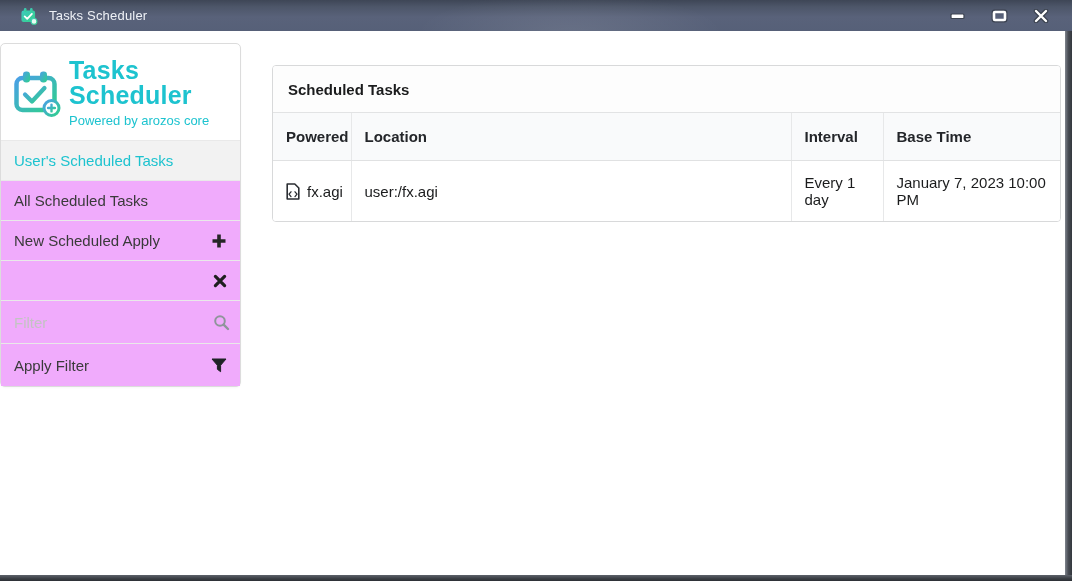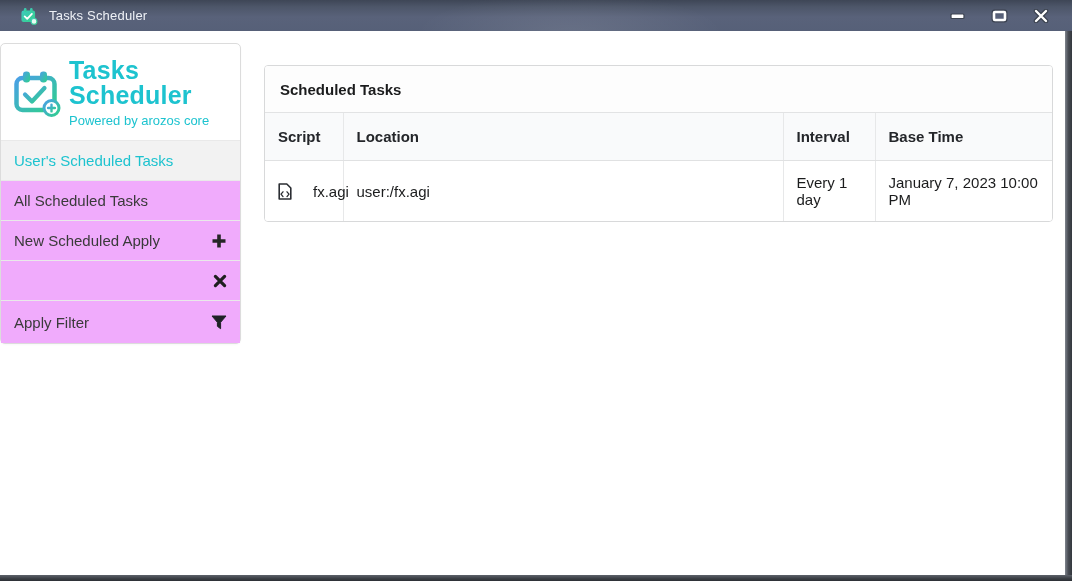--- a/index.html
+++ b/index.html
@@ -51,39 +51,39 @@
   .side-item .right-icon { margin-left:auto; display:flex; align-items:center; }
   .filter-row input {
     border:none; outline:none; font-size:15px; color:#3a3a3a; flex:1;
     font-family:"Liberation Sans", sans-serif; padding:0; background:transparent;
   }
   .filter-row input::placeholder { color:#c3c3c3; }
   .side-item.tall { height:42px; }
 
   
   .panel {
-    position:absolute; left:264px; top:65px; width:787px;
+    position:absolute; left:272px; top:65px; width:787px;
     background:#fff; border:1px solid #d8d9da; border-radius:4px;
     overflow:hidden;
   }
   .panel-header {
     padding:15px 15px 14px 15px; font-size:15px; font-weight:bold; color:#1b1c1d;
     border-bottom:1px solid #e2e3e4; background:#fdfdfd;
   }
   table.tasks { width:100%; border-collapse:collapse; table-layout:fixed; }
   table.tasks col.c-script { width:78px; }
   table.tasks col.c-location { width:440px; }
   table.tasks col.c-interval { width:92px; }
   table.tasks th {
     text-align:left; background:#f9fafb; color:#24262a; font-size:15px; font-weight:bold;
     padding:15px 13px; border-bottom:1px solid #e0e1e2;
   }
   table.tasks td { padding:13px 13px; font-size:15px; color:#1b1c1d; background:#fff; }
   table.tasks th + th, table.tasks td + td { border-left:1px solid #e7e8e9; }
-  .script-cell { display:flex; align-items:center; gap:21px; }
+  .script-cell { display:flex; align-items:center; gap:7px; }
   .script-cell svg { flex:0 0 auto; }
 </style>
 </head>
 <body>
 
 <div class="titlebar">
   <div class="titlebar-inner">
     <svg class="titlebar-icon" viewBox="0 0 50 48">
       <defs>
         <linearGradient id="tg" x1="0" y1="0" x2="1" y2="1">
@@ -161,20 +161,29 @@
   </div>
 
   <div class="side-item">
     <span class="right-icon">
       <svg width="14" height="14" viewBox="0 0 14 14">
           <path d="M2.4 2.4 L11.6 11.6 M11.6 2.4 L2.4 11.6" stroke="#1f1f1f" stroke-width="3.2" stroke-linecap="round"></path>
         </svg>
     </span>
   </div>
 
+  <div class="side-item tall filter-row">
+    <input type="text" placeholder="Filter" style="">
+    <span class="right-icon">
+      <svg width="17" height="17" viewBox="0 0 17 17">
+        <circle cx="7" cy="7" r="4.8" fill="none" stroke="#8f959b" stroke-width="2"></circle>
+        <path d="M10.6 10.6 L15 15" stroke="#8f959b" stroke-width="2.4" stroke-linecap="round"></path>
+      </svg>
+    </span>
+  </div>
 
   <div class="side-item tall">
     <span>Apply Filter</span>
     <span class="right-icon">
       <svg width="16" height="15" viewBox="0 0 16 15">
         <path d="M1 1 h14 l-5.4 6.3 v6.4 l-3.2 -2.4 v-4 z" fill="#1f2226" stroke="#1f2226" stroke-width="1" stroke-linejoin="round"></path>
       </svg>
     </span>
   </div>
 
@@ -186,21 +195,21 @@
 
   <table class="tasks">
     <colgroup>
       <col class="c-script">
         <col class="c-location">
         <col class="c-interval">
         <col class="c-basetime">
     </colgroup>
     <thead>
       <tr>
-        <th>Script</th>
+        <th>Powered</th>
         <th>Location</th>
         <th>Interval</th>
         <th>Base Time</th>
       </tr>
     </thead>
     <tbody>
       <tr>
         <td>
           <span class="script-cell">
             <svg width="14" height="17" viewBox="0 0 14 17">

